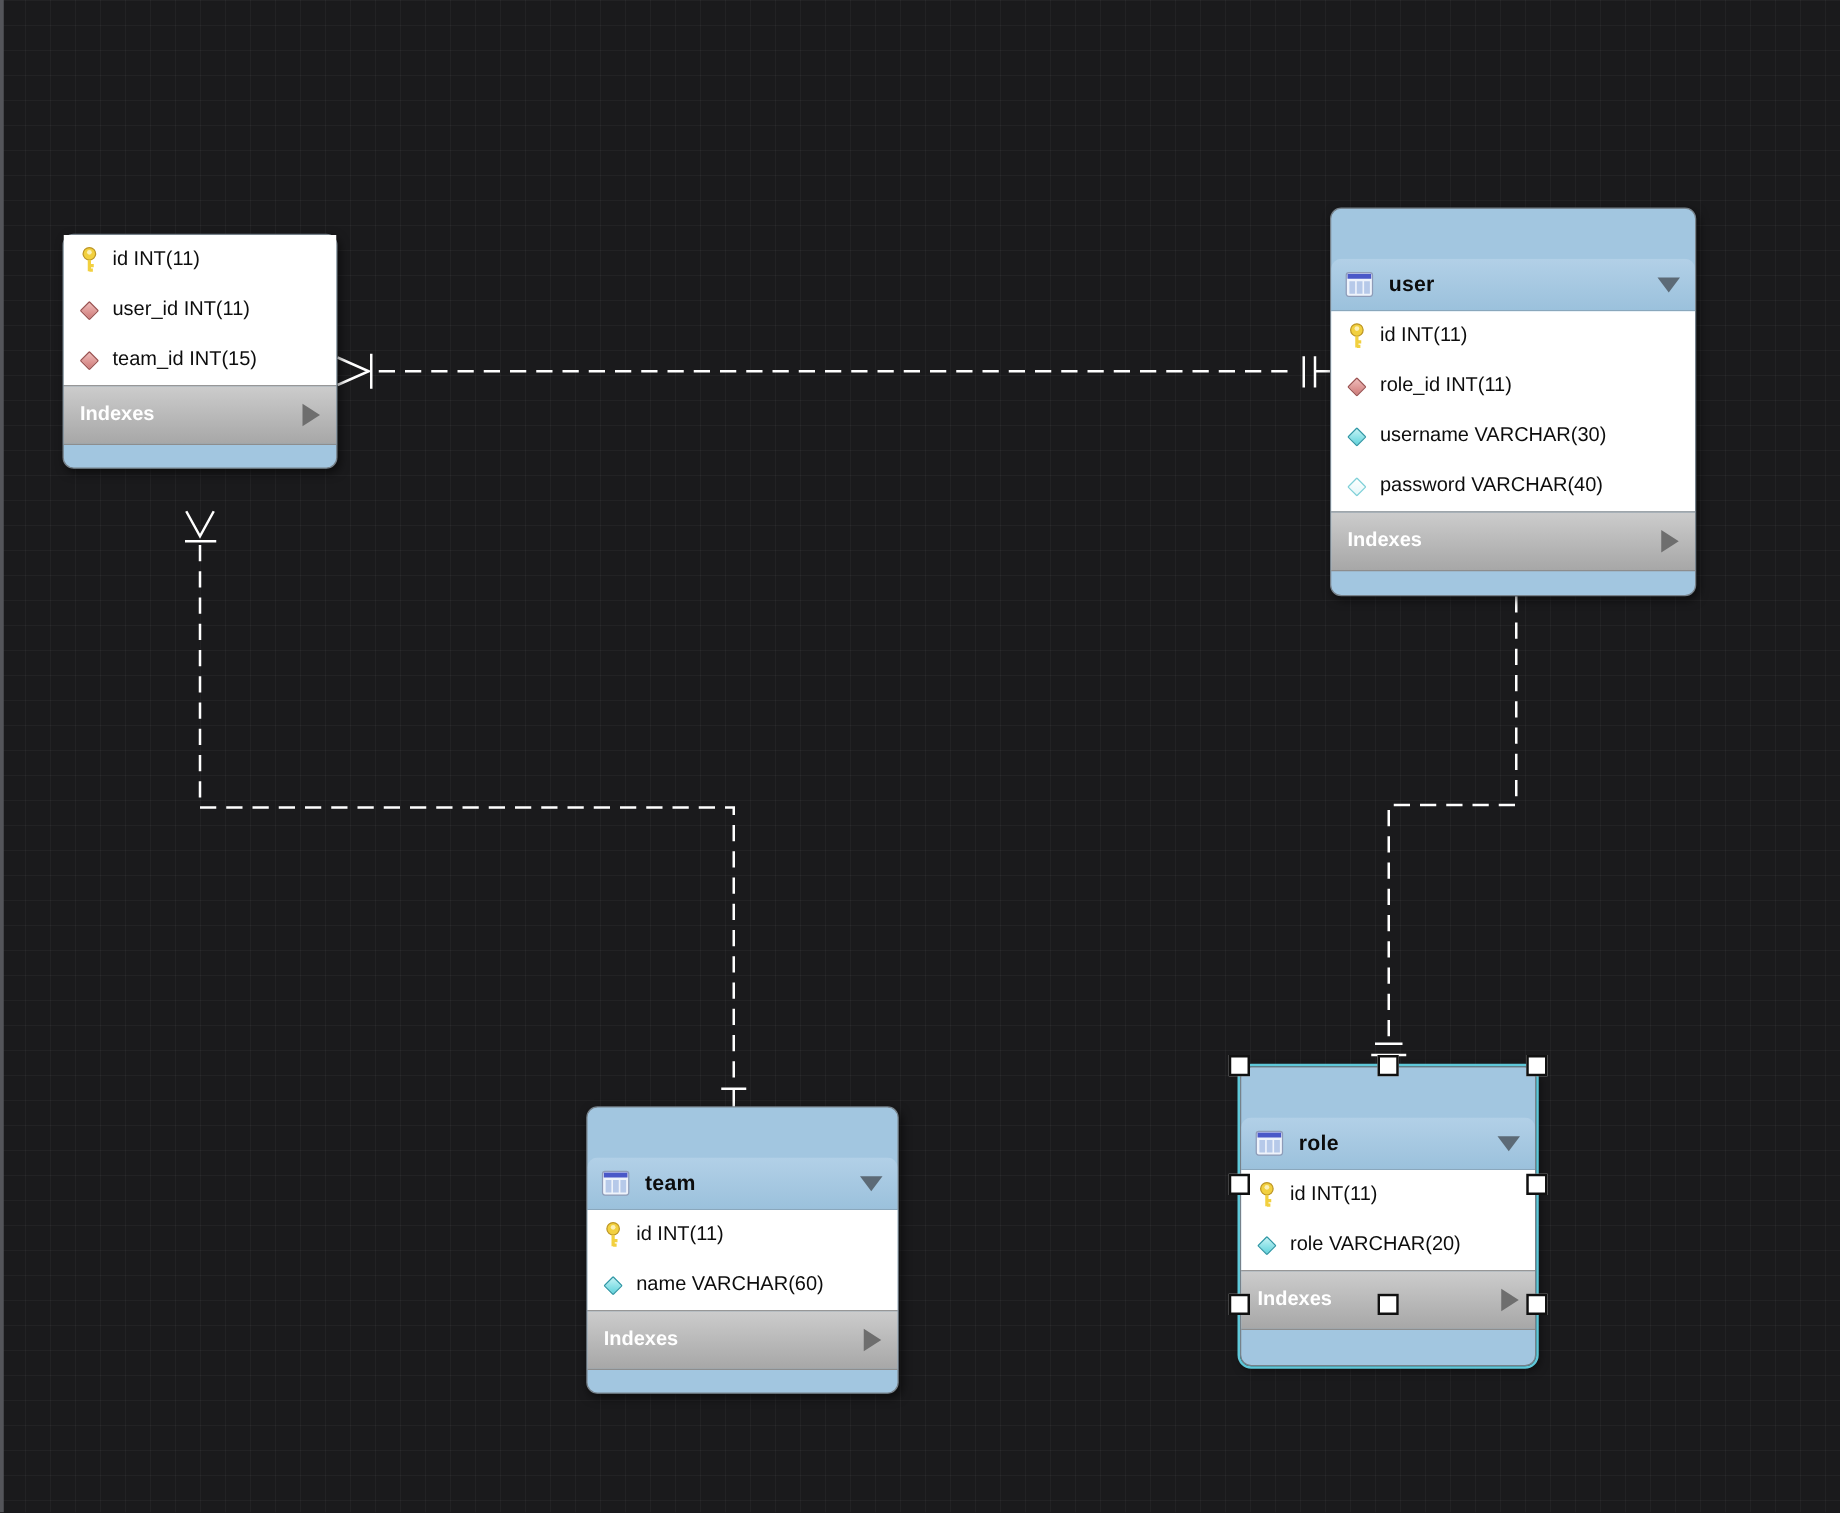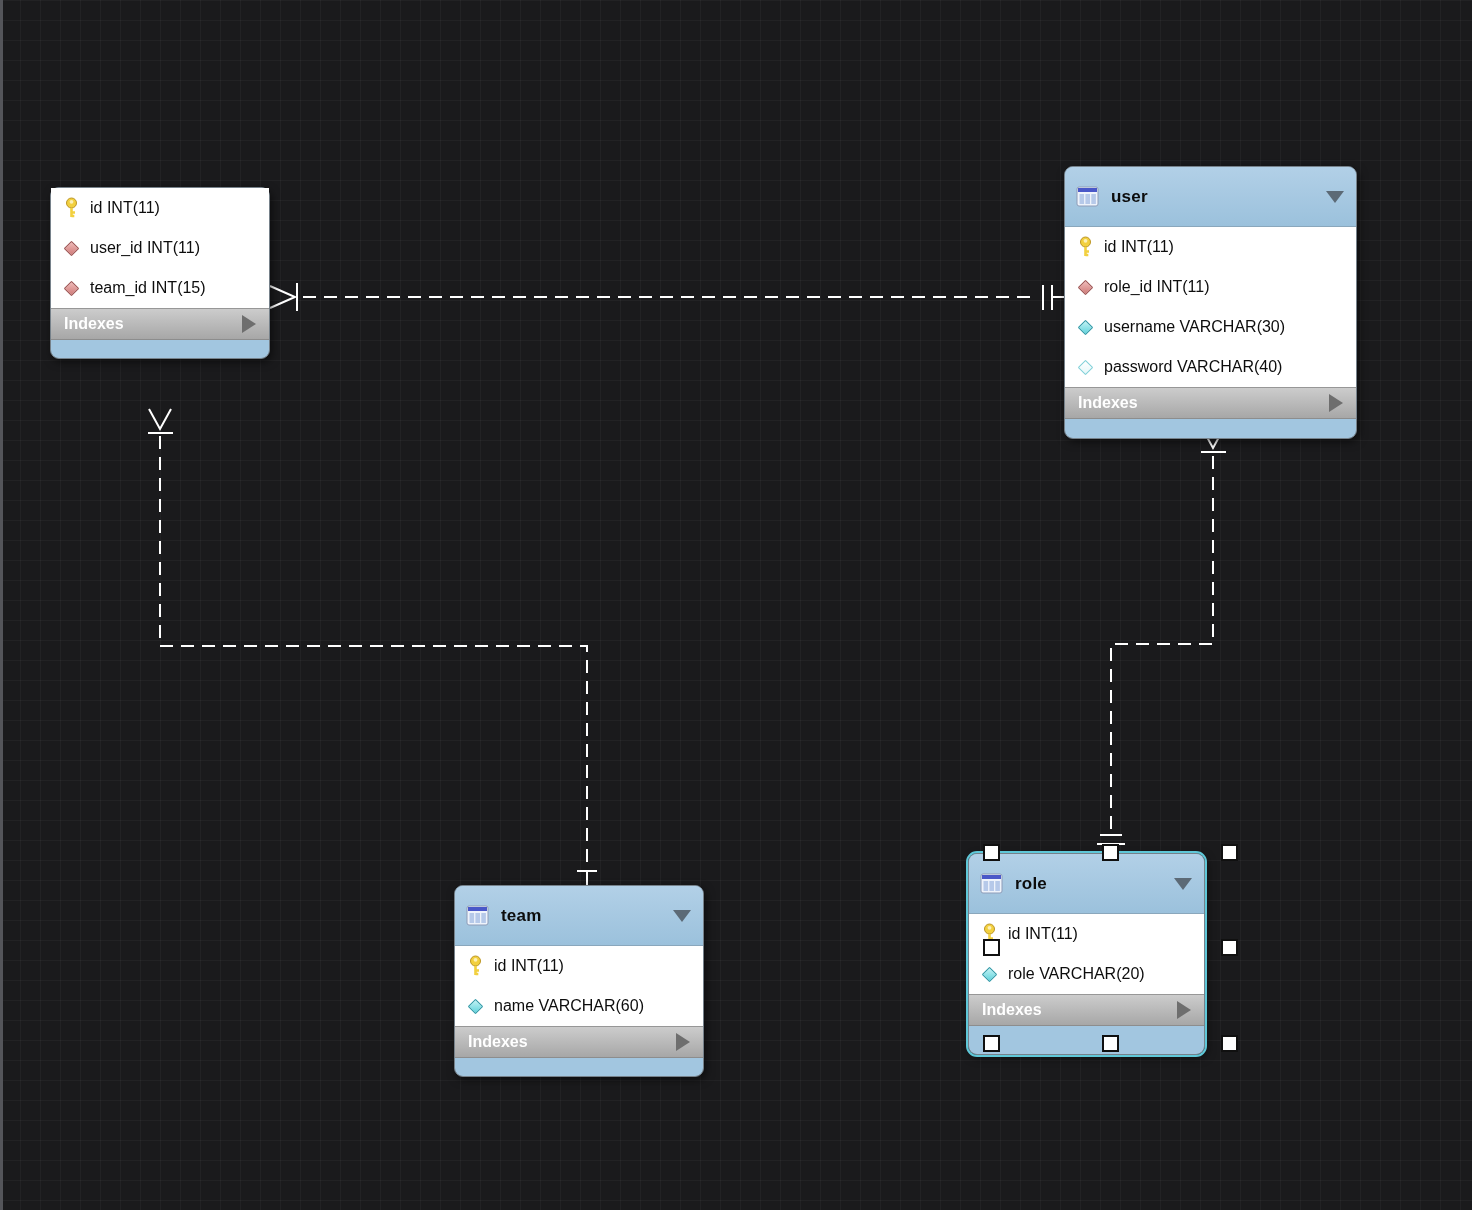--- a/index.html
+++ b/index.html
@@ -27,36 +27,37 @@
 
   
   .db-table {
     position:absolute; z-index:2;
     background:#a2c6e0;
     border:1px solid #76818a;
     border-radius:9px;
     box-shadow:2px 3px 8px rgba(0,0,0,0.55);
   }
   .t-header {
-    height:60px; display:flex; align-items:center; gap:11px;
+    height:42px; display:flex; align-items:center; gap:11px;
     padding:0 12px 0 11px;
     background:linear-gradient(#b2d0e7,#9bc1dc);
     border-radius:8px 8px 0 0;
     border-bottom:1px solid #8aa7bc;
+    margin-top:40px;
   }
   .t-title { flex:1; font-size:17px; font-weight:bold; color:#0c0c0c; letter-spacing:.2px; }
   .tri-down {
     width:0; height:0;
     border-left:9px solid transparent; border-right:9px solid transparent;
     border-top:12px solid #5c6a76;
   }
   .t-rows { background:#ffffff; }
   .t-row { height:40px; display:flex; align-items:center; gap:9px; padding:16px 10px; font-size:16px; color:#0d0d0d; white-space:nowrap; }
   .t-indexes {
-    height:32px; display:flex; align-items:center; justify-content:space-between;
+    height:48px; display:flex; align-items:center; justify-content:space-between;
     padding:0 13px;
     background:linear-gradient(#cccccc,#a7a7a7);
     border-top:1px solid #979797; border-bottom:1px solid #8d8d8d;
     color:#ffffff; font-weight:bold; font-size:16px;
   }
   .tri-right {
     width:0; height:0;
     border-top:9px solid transparent; border-bottom:9px solid transparent;
     border-left:14px solid #6e6e6e;
   }
@@ -188,21 +189,21 @@
         <span>password VARCHAR(40)</span>
       </div>
     </div>
     <div class="t-indexes">
       <span>Indexes</span>
       <span class="tri-right"></span>
     </div>
     <div class="t-footer" style="height:19px;"></div>
   </div>
 
-  <div class="db-table" style="left:454px; top:885px; width:250px;">
+  <div class="db-table" style="left:469px; top:885px; width:250px;">
     <div class="t-header">
       <svg width="24" height="22" viewBox="0 0 24 22">
         <rect x="1" y="1" width="21" height="19" rx="2" fill="#eef3fb" stroke="#8e9cb8"></rect>
         <rect x="2" y="2" width="19" height="4" fill="#4a58c8"></rect>
         <rect x="3.5" y="8" width="4.6" height="10" fill="#b6c9e9"></rect>
         <rect x="9.4" y="8" width="4.6" height="10" fill="#b6c9e9"></rect>
         <rect x="15.3" y="8" width="4.6" height="10" fill="#b6c9e9"></rect>
       </svg>
       <span class="t-title">team</span>
       <span class="tri-down"></span>
@@ -225,21 +226,21 @@
         <span>name VARCHAR(60)</span>
       </div>
     </div>
     <div class="t-indexes">
       <span>Indexes</span>
       <span class="tri-right"></span>
     </div>
     <div class="t-footer" style="height:18px;"></div>
   </div>
 
-  <div class="db-table selected-outline" style="left:968px; top:853px; width:237px;">
+  <div class="db-table selected-outline" style="left:992px; top:853px; width:237px;">
     <div class="t-header">
       <svg width="24" height="22" viewBox="0 0 24 22">
         <rect x="1" y="1" width="21" height="19" rx="2" fill="#eef3fb" stroke="#8e9cb8"></rect>
         <rect x="2" y="2" width="19" height="4" fill="#4a58c8"></rect>
         <rect x="3.5" y="8" width="4.6" height="10" fill="#b6c9e9"></rect>
         <rect x="9.4" y="8" width="4.6" height="10" fill="#b6c9e9"></rect>
         <rect x="15.3" y="8" width="4.6" height="10" fill="#b6c9e9"></rect>
       </svg>
       <span class="t-title">role</span>
       <span class="tri-down"></span>

